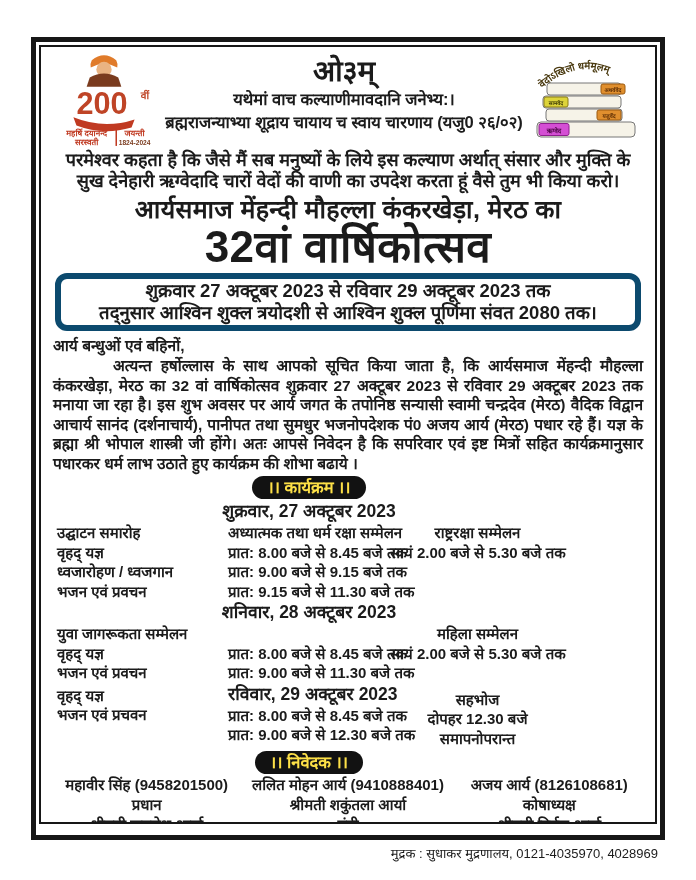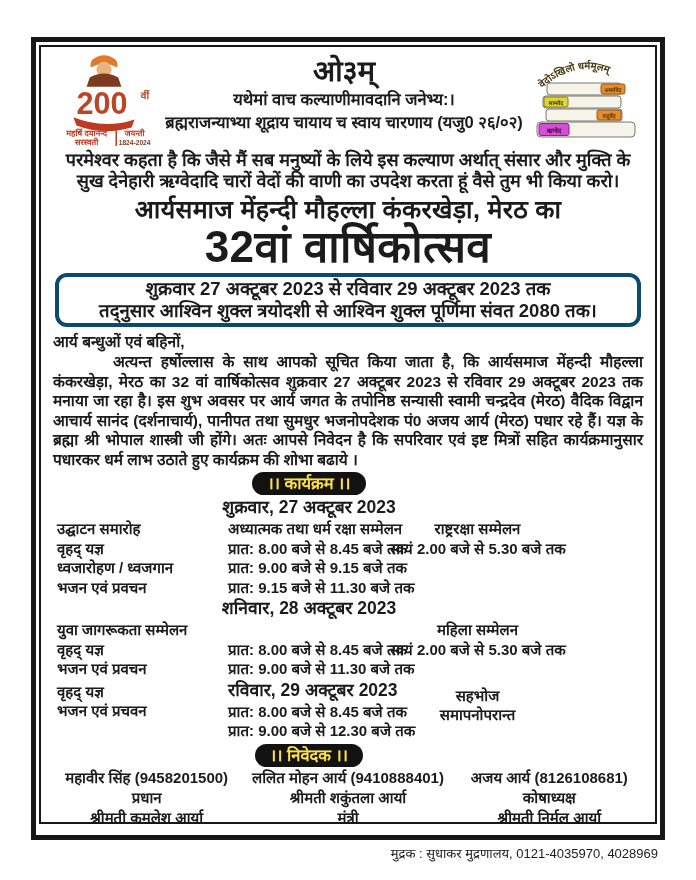--- a/index.html
+++ b/index.html
@@ -19,21 +19,21 @@
   }
   
   .masthead { display:grid; grid-template-columns:104px 1fr 112px; align-items:start; height:100px; }
   .logo-box { overflow:hidden; }
   .mast-center { text-align:center; }
   .om { font-size:29px; font-weight:800; line-height:34px; margin-top:4px; }
   .shloka { font-size:16.5px; font-weight:700; line-height:23px; }
   .intro-line { text-align:center; font-size:18px; font-weight:700; line-height:21px; }
   .title1 { text-align:center; font-size:25px; font-weight:900; line-height:30px; margin-top:2px; letter-spacing:.3px; }
   .title2 { text-align:center; font-size:44px; font-weight:900; line-height:46px; letter-spacing:.5px; }
-  .datebox { border:4px solid #0c4a6e; border-radius:12px; margin:3px 2px 2px 2px; padding:1px 8px; }
+  .datebox { border:6px solid #0c4a6e; border-radius:12px; margin:3px 2px 2px 2px; padding:1px 8px; }
   .datebox .dline { text-align:center; font-size:18.5px; font-weight:700; line-height:22px; }
   .salutation { font-size:15.5px; font-weight:700; line-height:20px; margin-top:5px; }
   .body-text { font-size:15.5px; font-weight:600; line-height:19.5px; text-align:justify; text-indent:60px; }
   .pill-wrap { width:512px; text-align:center; margin:3px 0 1px 0; }
   .pill { display:inline-block; background:#121212; color:#fde047; font-size:16.5px; font-weight:800;
           line-height:20px; padding:1px 15px 2px 15px; border-radius:13px; }
   .day-date { width:512px; text-align:center; font-size:17.5px; font-weight:800; line-height:23px; }
   .day-grid { display:grid; grid-template-columns:175px 162px 175px; width:512px; }
   .pline { min-height:19.5px; line-height:19.5px; font-size:15px; font-weight:700; white-space:nowrap; }
   .col-left { padding-left:4px; }
@@ -166,20 +166,21 @@
             <div class="pline">वृहद् यज्ञ</div>
             <div class="pline">भजन एवं प्रचवन</div>
           </div>
           <div class="col-mid">
             <div class="day-date-inline">रविवार, 29 अक्टूबर 2023</div>
             <div class="pline">प्रात: 8.00 बजे से 8.45 बजे तक</div>
             <div class="pline">प्रात: 9.00 बजे से 12.30 बजे तक</div>
           </div>
           <div class="col-right day3-right">
             <div class="pline">सहभोज</div>
+            <div class="pline">दोपहर 12.30 बजे</div>
             <div class="pline">समापनोपरान्त</div>
           </div>
         </div>
       </div>
 
       <div class="pill-wrap">
         <span class="pill">।। निवेदक ।।</span>
       </div>
 
       <div class="org-grid">

